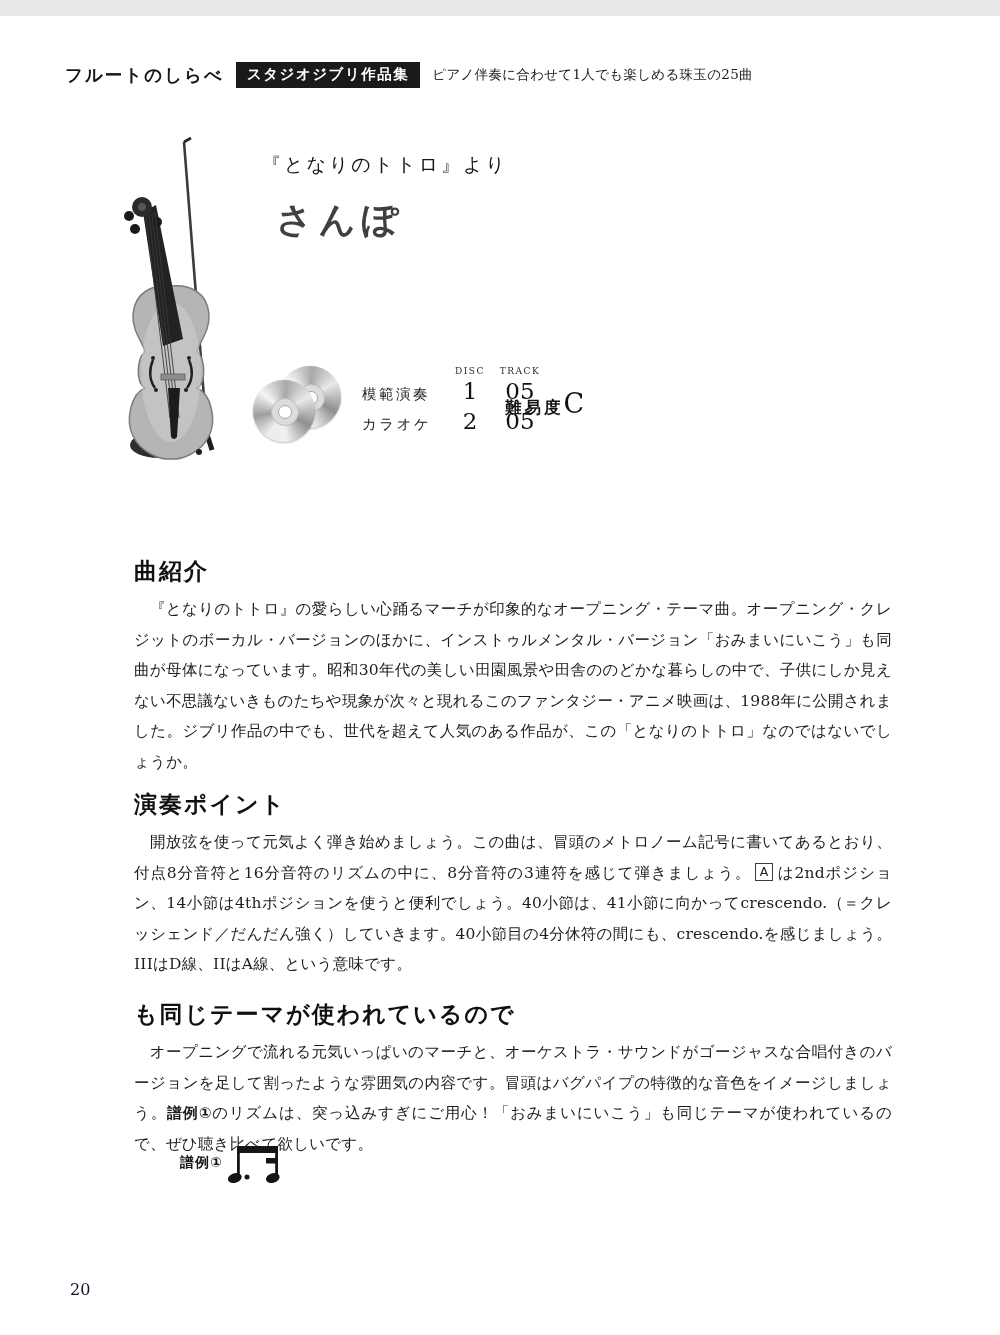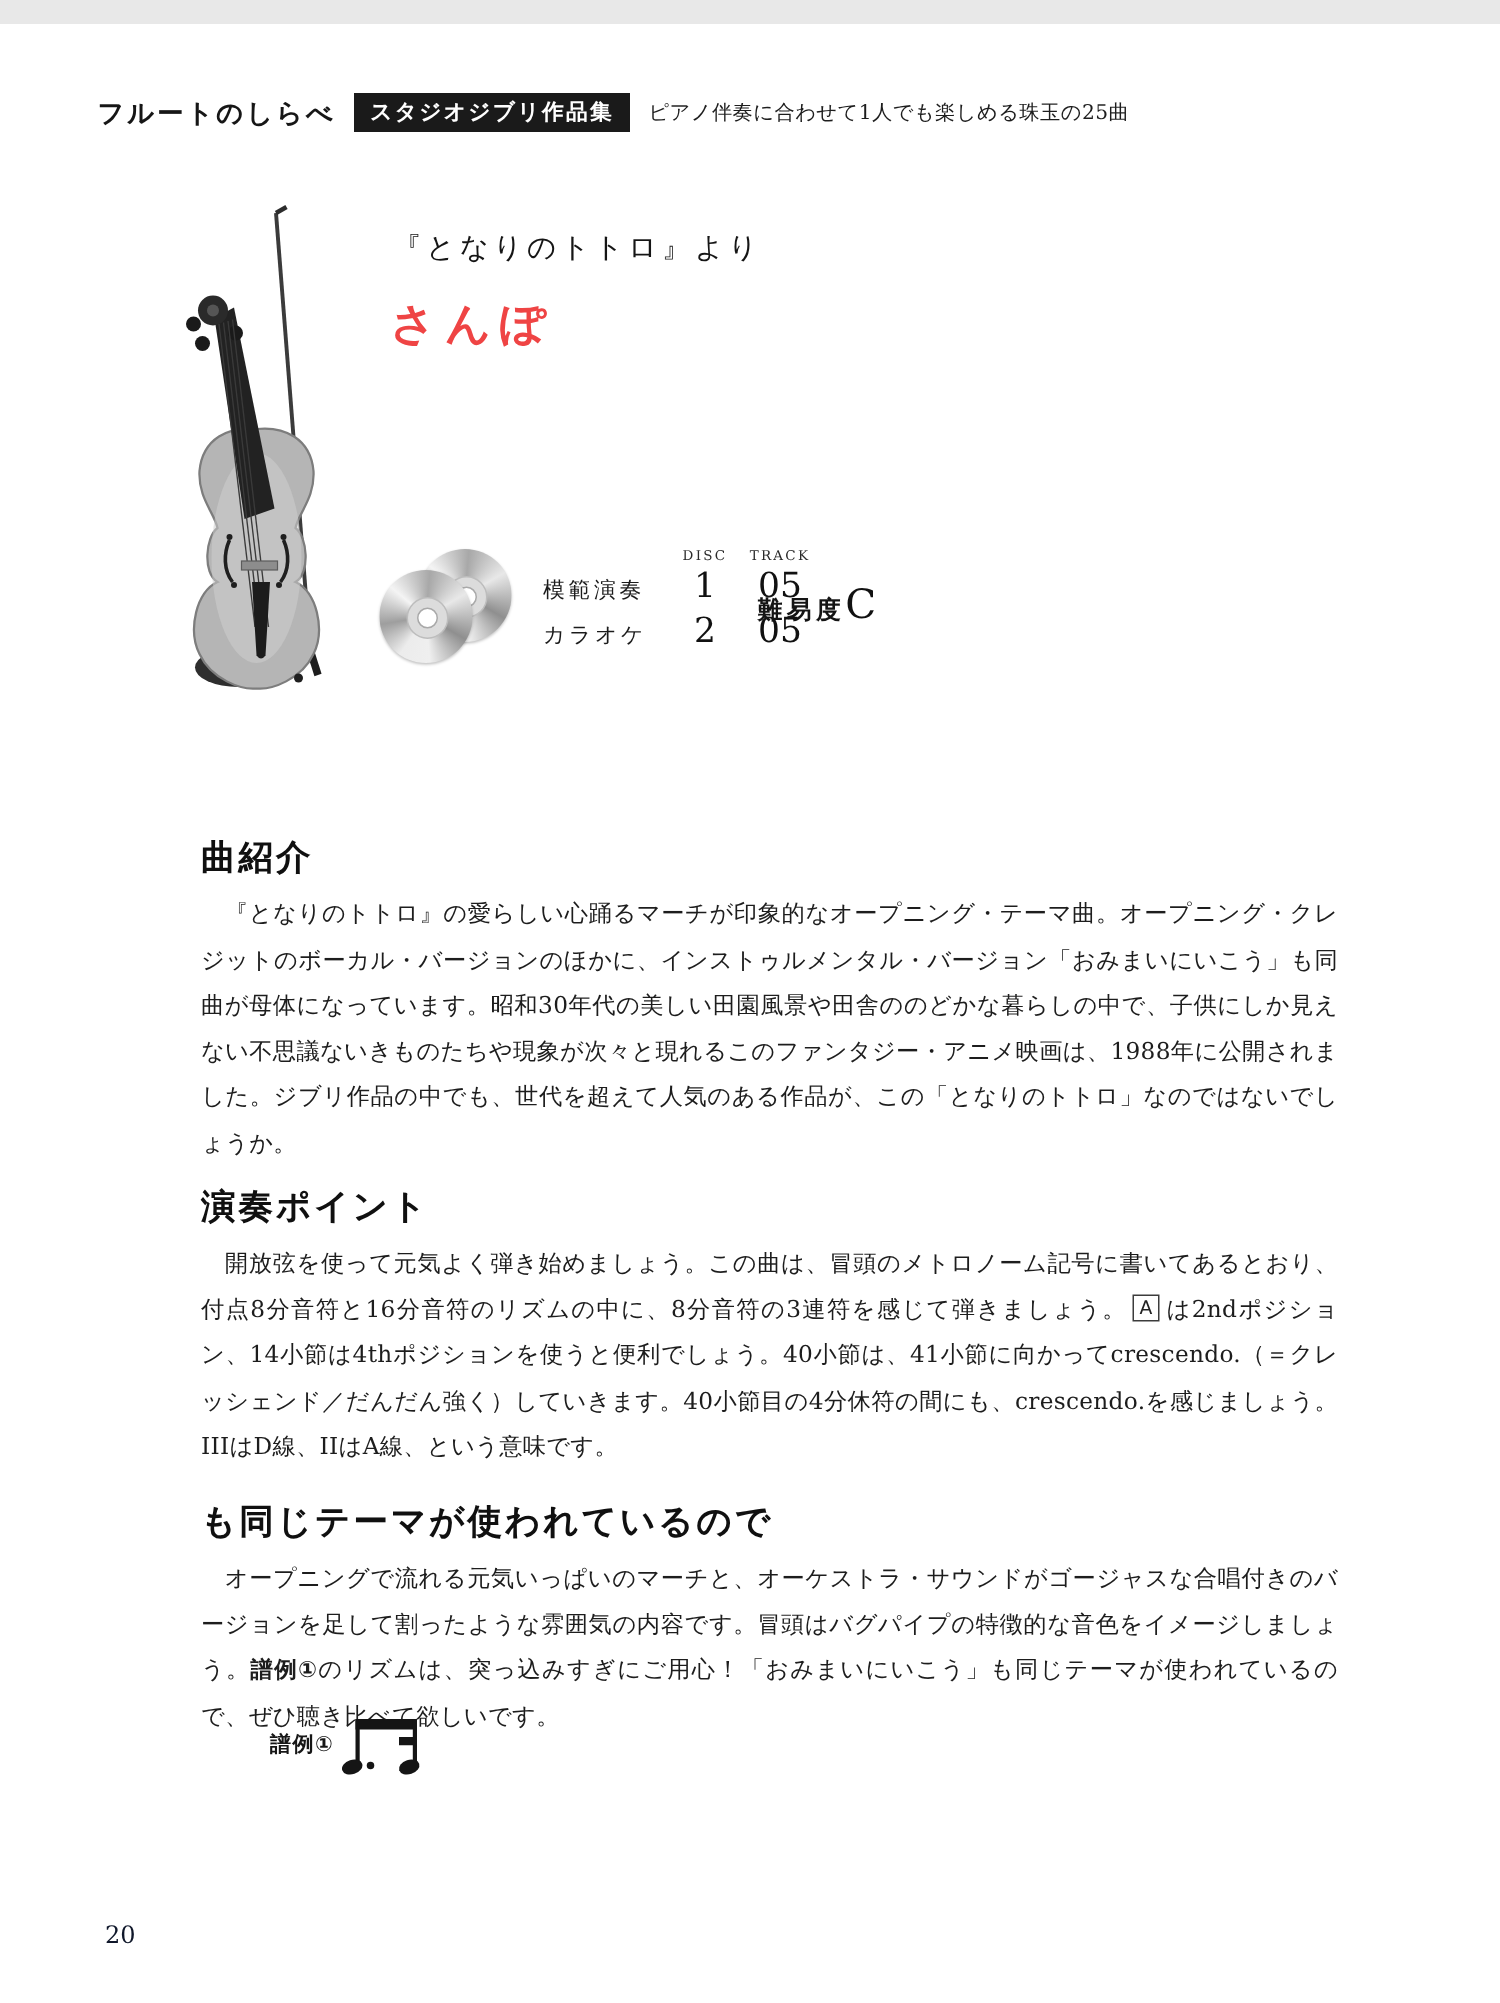--- a/index.html
+++ b/index.html
@@ -12,21 +12,21 @@
   
   .hdr{position:absolute;left:65px;top:46px;display:flex;align-items:center;gap:12px;white-space:nowrap;}
   .hdr-title{font-size:17.5px;font-weight:bold;letter-spacing:2px;color:#161616;}
   .hdr-badge{background:#1a1a1a;color:#ffffff;font-size:14.5px;font-weight:bold;
     letter-spacing:1.5px;padding:3px 11px 4px 11px;}
   .hdr-sub{font-size:13.5px;letter-spacing:0.3px;color:#1d1d1d;}
   
   .violin{position:absolute;left:93px;top:120px;width:150px;height:330px;}
   
   .song-source{position:absolute;left:262px;top:136px;font-size:19px;letter-spacing:3px;color:#151515;}
-  .song-title{position:absolute;left:260px;top:180px;font-size:30px;font-weight:bold;letter-spacing:6px;color:#ef4444;}
+  .song-title{position:absolute;left:276px;top:180px;font-size:36px;font-weight:bold;letter-spacing:6px;color:#404040;}
   .credits{position:absolute;left:262px;top:262px;font-size:14.5px;line-height:22.5px;letter-spacing:0.5px;color:#1c1c1c;}
   
   .discs{position:absolute;left:253px;top:350px;width:100px;height:84px;}
   .disc{position:absolute;width:62px;height:62px;border-radius:50%;
     background:#c9c9c9;
     background-image:conic-gradient(from 215deg,#ececec,#9e9e9e 45deg,#f4f4f4 95deg,#a8a8a8 150deg,#e8e8e8 205deg,#8f8f8f 265deg,#efefef 320deg,#ececec);
     box-shadow:0 1px 2px rgba(0,0,0,.25);}
   .disc::before{content:"";position:absolute;left:50%;top:50%;width:26px;height:26px;margin:-13px 0 0 -13px;
     border-radius:50%;background:#dcdcdc;border:1px solid #bdbdbd;}
   .disc::after{content:"";position:absolute;left:50%;top:50%;width:12px;height:12px;margin:-6px 0 0 -6px;

